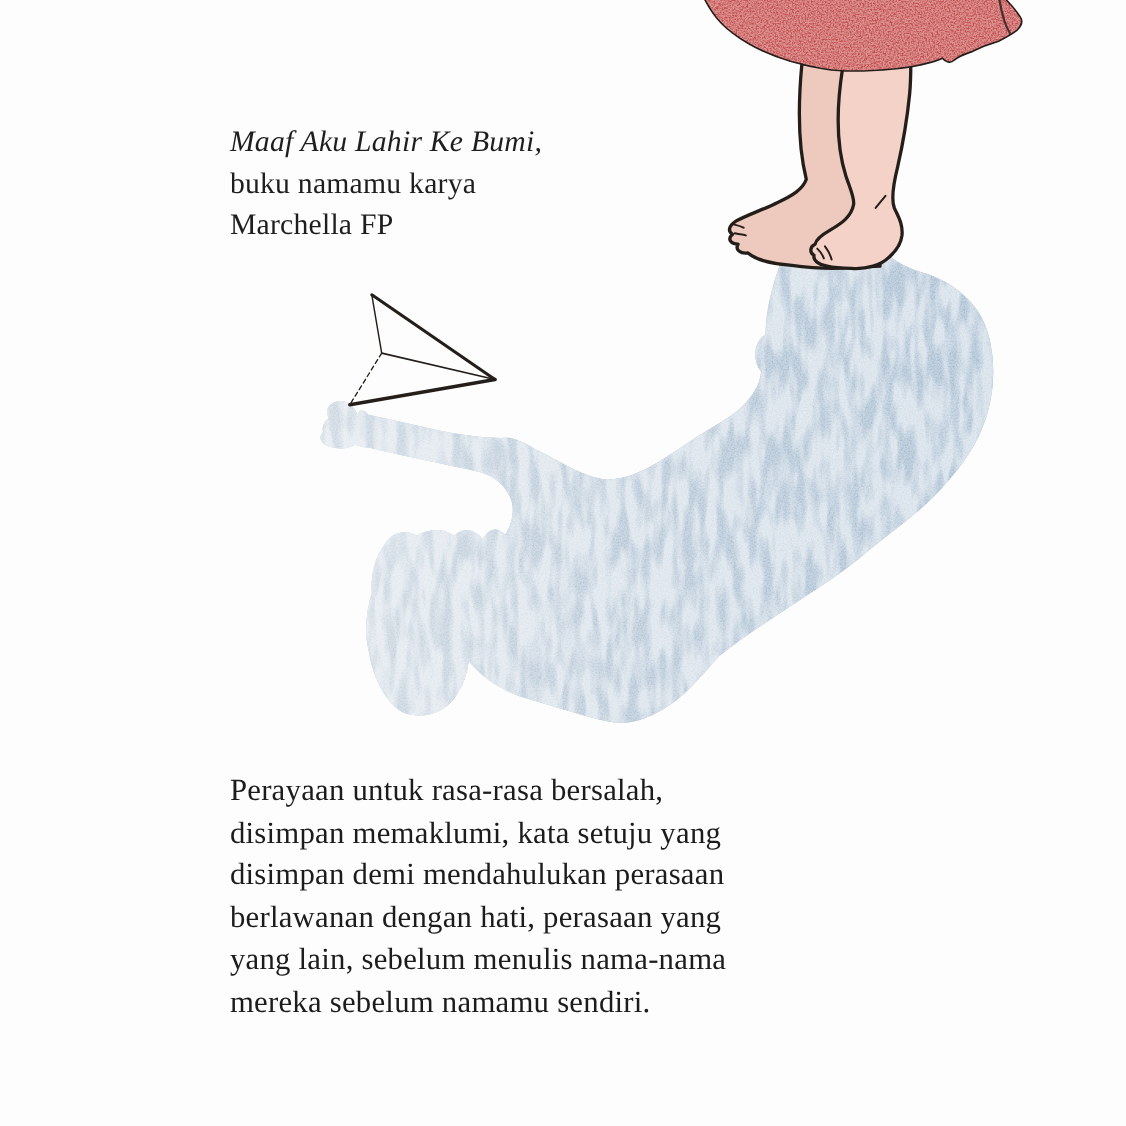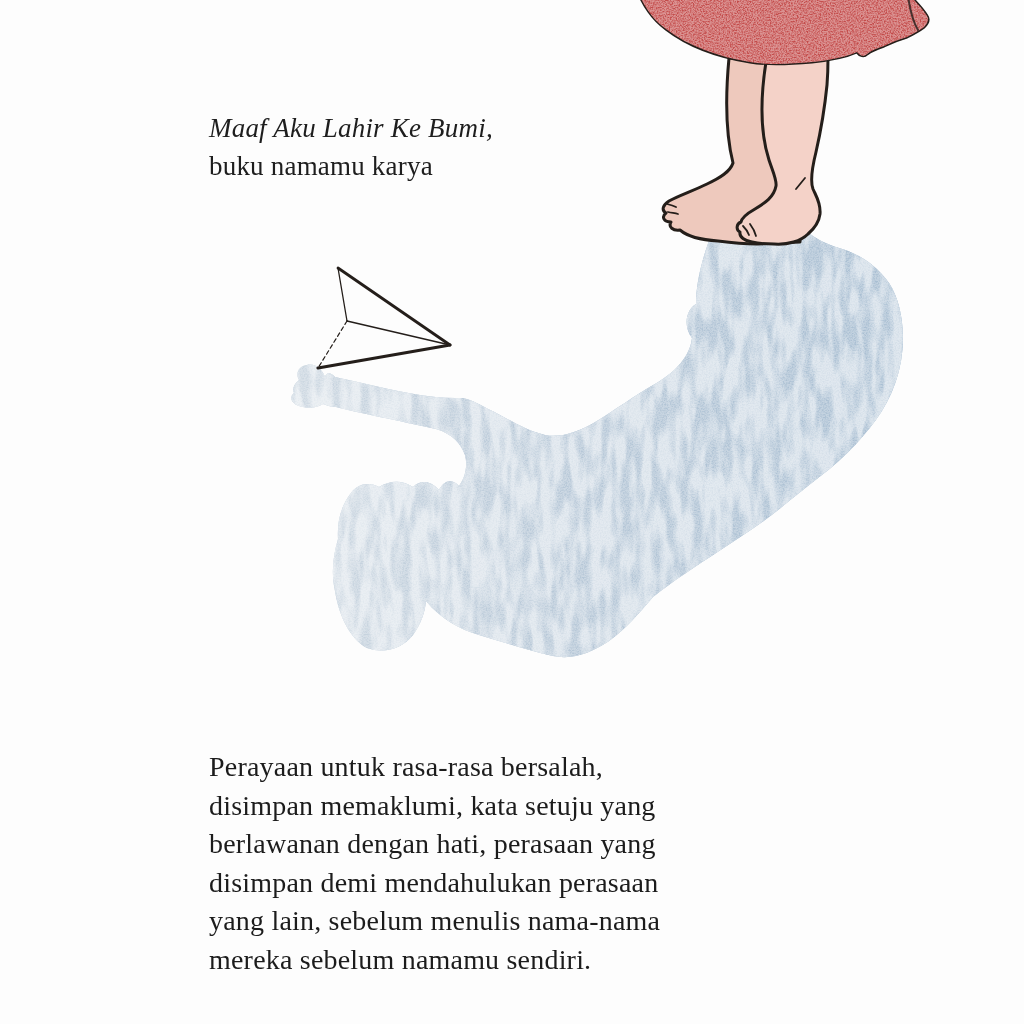--- a/index.html
+++ b/index.html
@@ -10,21 +10,21 @@
   }
   .stage{position:relative;width:1012px;height:1024px;}
   svg.illo{position:absolute;left:0;top:0;width:1024px;height:1024px;}
   .caption{
     position:absolute;left:209px;top:109px;
     font-size:27px;line-height:38px;color:#1e1e1e;letter-spacing:0.2px;
   }
   .caption .title{font-style:italic;}
   .quote{
     position:absolute;left:209px;top:700px;
-    font-size:28px;line-height:38.6px;color:#1c1c1c;letter-spacing:0.2px;margin-top:48px;
+    font-size:28px;line-height:38.6px;color:#1c1c1c;letter-spacing:0.2px;
   }
 </style>
 </head>
 <body>
 
 <div class="stage">
 
   <svg class="illo" viewBox="0 0 1024 1024" xmlns="http://www.w3.org/2000/svg">
     <defs>
       <linearGradient id="shadowGrad" x1="0" y1="0" x2="1" y2="0">
@@ -166,24 +166,25 @@
         <use href="#skirtPath" fill="url(#streaksRed)" stroke="none"></use>
         <use href="#skirtPath" filter="url(#grainFine)" stroke="none" opacity="0.4"></use>
         <path d="M 908,-4 C 910,10 913,22 918,30" fill="none" stroke-width="2" opacity="0.8"></path>
       </g>
     </g>
   </svg>
 
   <div class="caption">
     <div class="title">Maaf Aku Lahir Ke Bumi,</div>
     <div>buku namamu karya</div>
+    <div>Marchella FP</div>
   </div>
 
   <div class="quote">
     <div>Perayaan untuk rasa-rasa bersalah,</div>
     <div>disimpan memaklumi, kata setuju yang</div>
+    <div>disimpan demi mendahulukan perasaan</div>
     <div>berlawanan dengan hati, perasaan yang</div>
-    <div>disimpan demi mendahulukan perasaan</div>
     <div>yang lain, sebelum menulis nama-nama</div>
     <div>mereka sebelum namamu sendiri.</div>
   </div>
 
 </div>
 
 </body></html>

